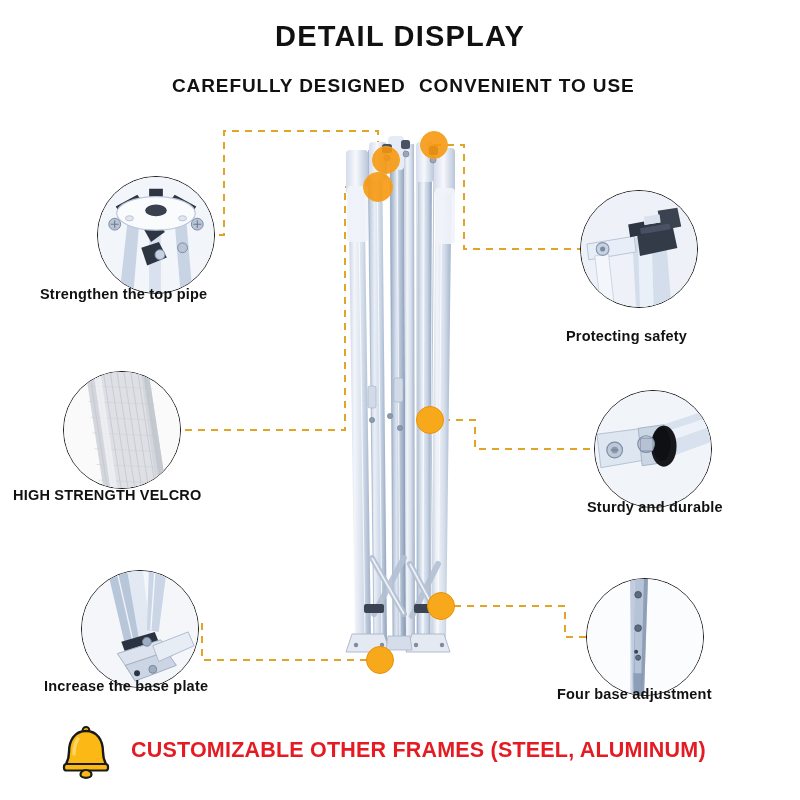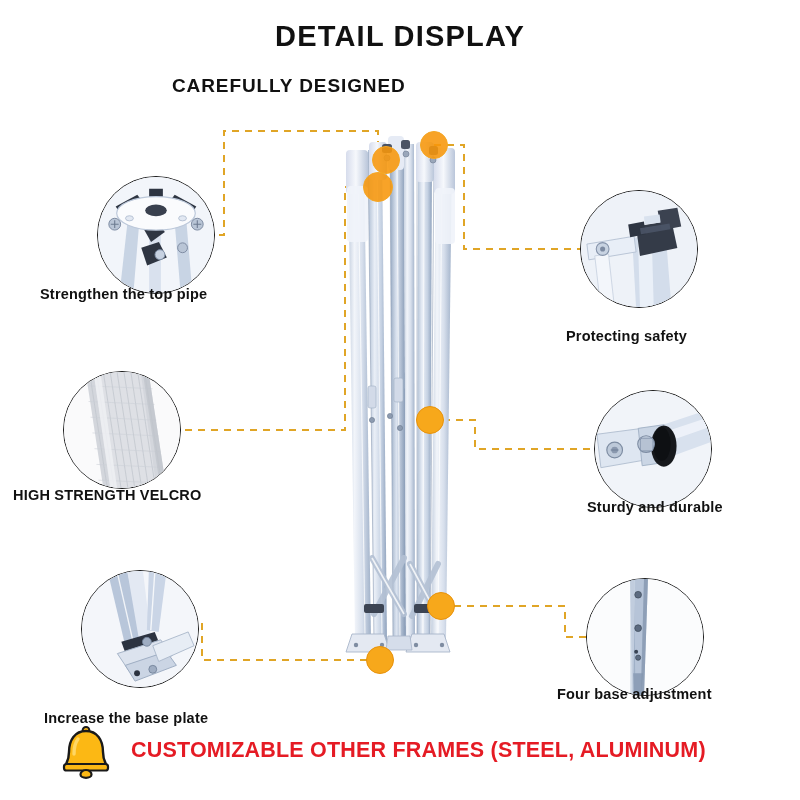--- a/index.html
+++ b/index.html
@@ -107,20 +107,21 @@
     white-space: nowrap;
   }
 </style>
 </head>
 <body>
 
 <div id="page">
 
   <div class="title">DETAIL DISPLAY</div>
   <div class="subtitle left">CAREFULLY DESIGNED</div>
+  <div class="subtitle right">CONVENIENT TO USE</div>
 
   <svg id="connectors" viewBox="0 0 800 800">
     <g fill="none" stroke="#E0A526" stroke-width="2" stroke-dasharray="7,6">
 
       <path d="M 378 187 L 378 131 L 224 131 L 224 235 L 215 235"></path>
 
       <path d="M 378 187 L 345 187 L 345 430 L 181 430"></path>
 
       <path d="M 380 660 L 202 660 L 202 622 L 199 622"></path>
 
@@ -348,21 +349,21 @@
 
         <path d="M 72 76 L 108 62 L 114 76 L 78 92 Z" fill="#E7EDF5" stroke="#A8B5C9" stroke-width="0.9"></path>
 
         <g fill="#9FADC2" stroke="#74839A" stroke-width="0.9">
           <circle cx="66" cy="72" r="4.5"></circle>
           <circle cx="72" cy="100" r="4"></circle>
         </g>
         <circle cx="56" cy="104" r="3" fill="#2C3340"></circle>
       </svg>
     </div>
-    <div class="c-label" style="left:44px; top:710px;">Increase the base plate</div>
+    <div class="c-label" style="left:44px; top:678px;">Increase the base plate</div>
   </div>
 
   <div class="callout">
     <div class="c-circle" style="position:absolute; left:580px; top:190px; width:118px; height:118px;">
       <svg viewBox="0 0 118 118">
         <rect width="118" height="118" fill="#EEF2F8"></rect>
 
         <path d="M 52 48 L 86 42 L 92 118 L 56 118 Z" fill="#D3DDEB"></path>
         <path d="M 58 50 L 72 48 L 74 118 L 60 118 Z" fill="#EAF0F8"></path>
 

